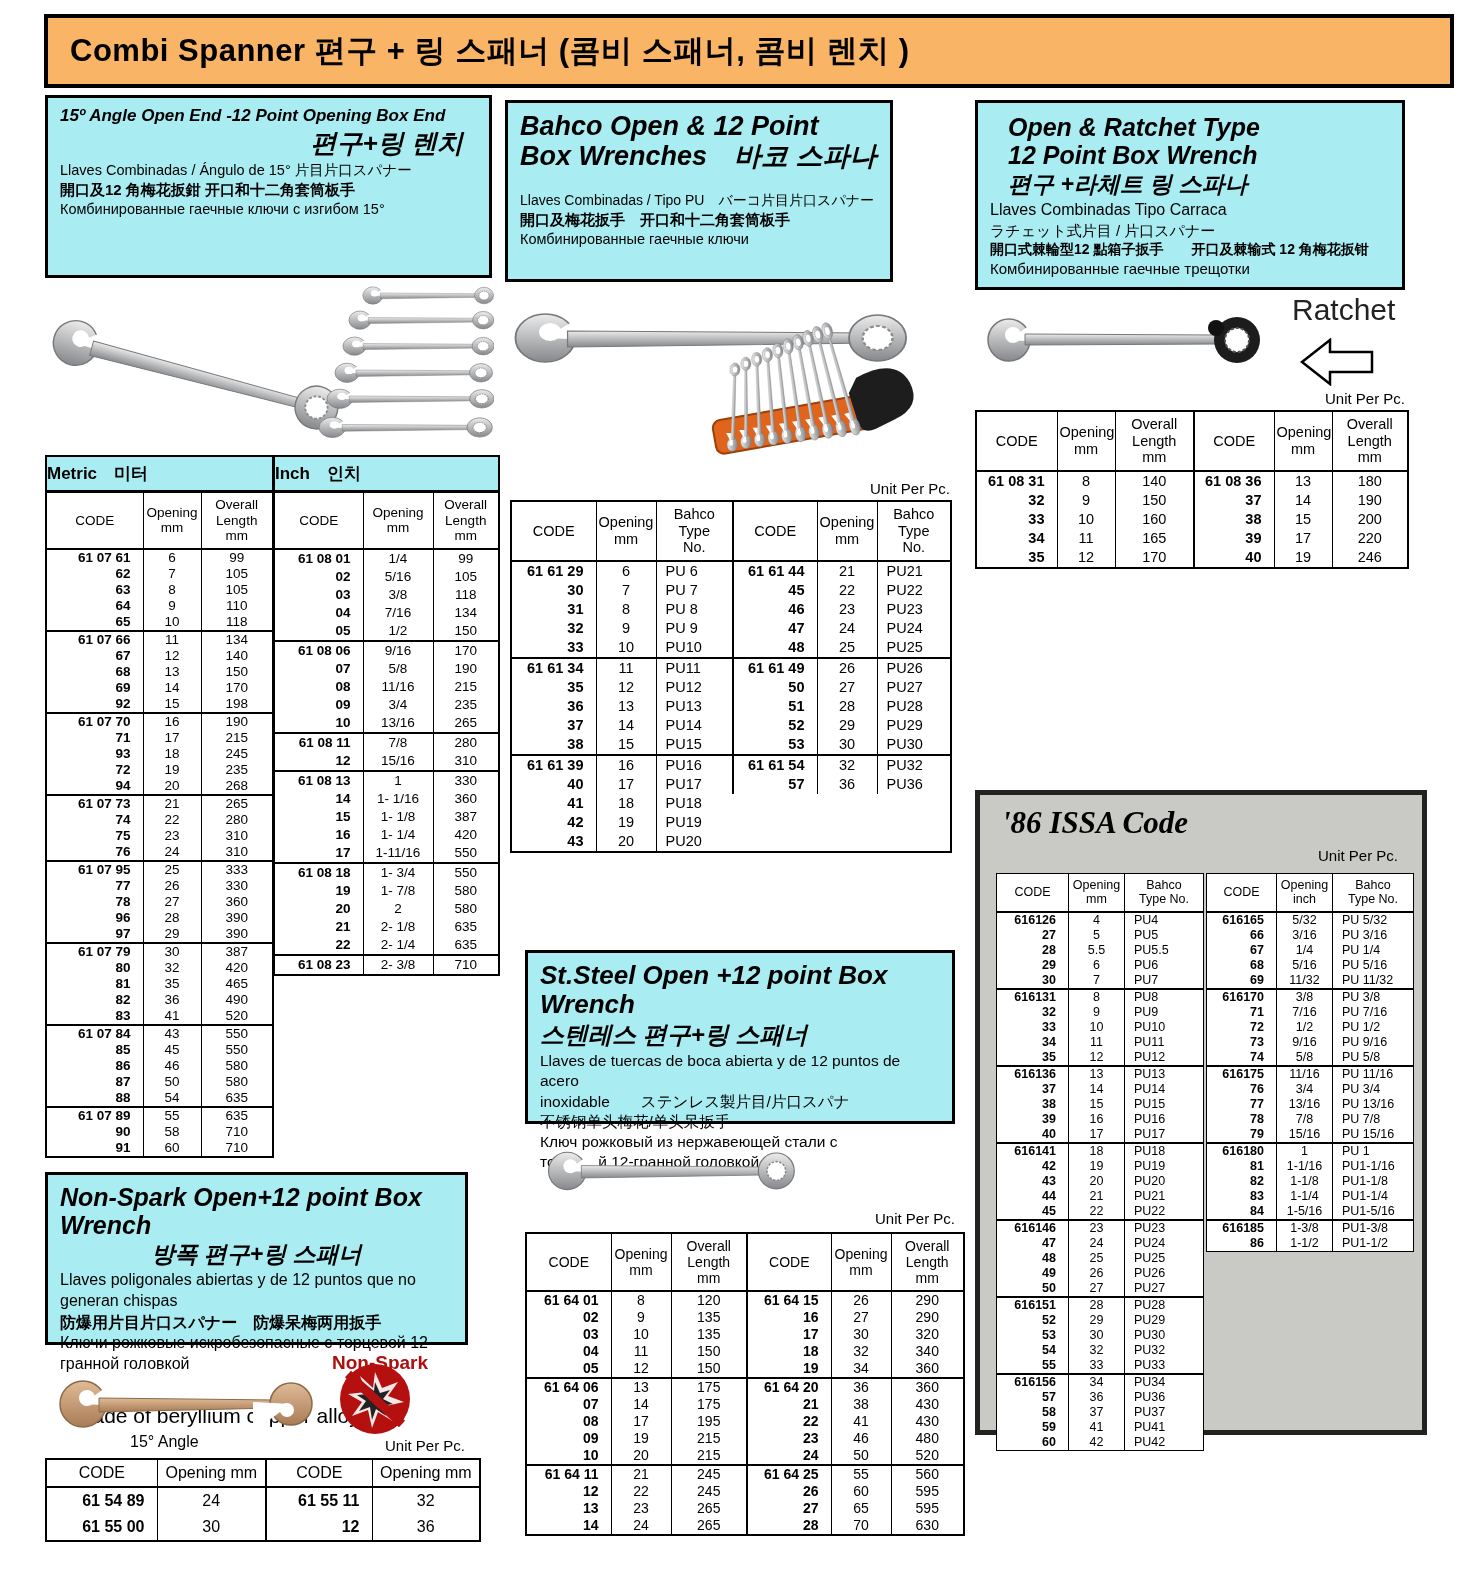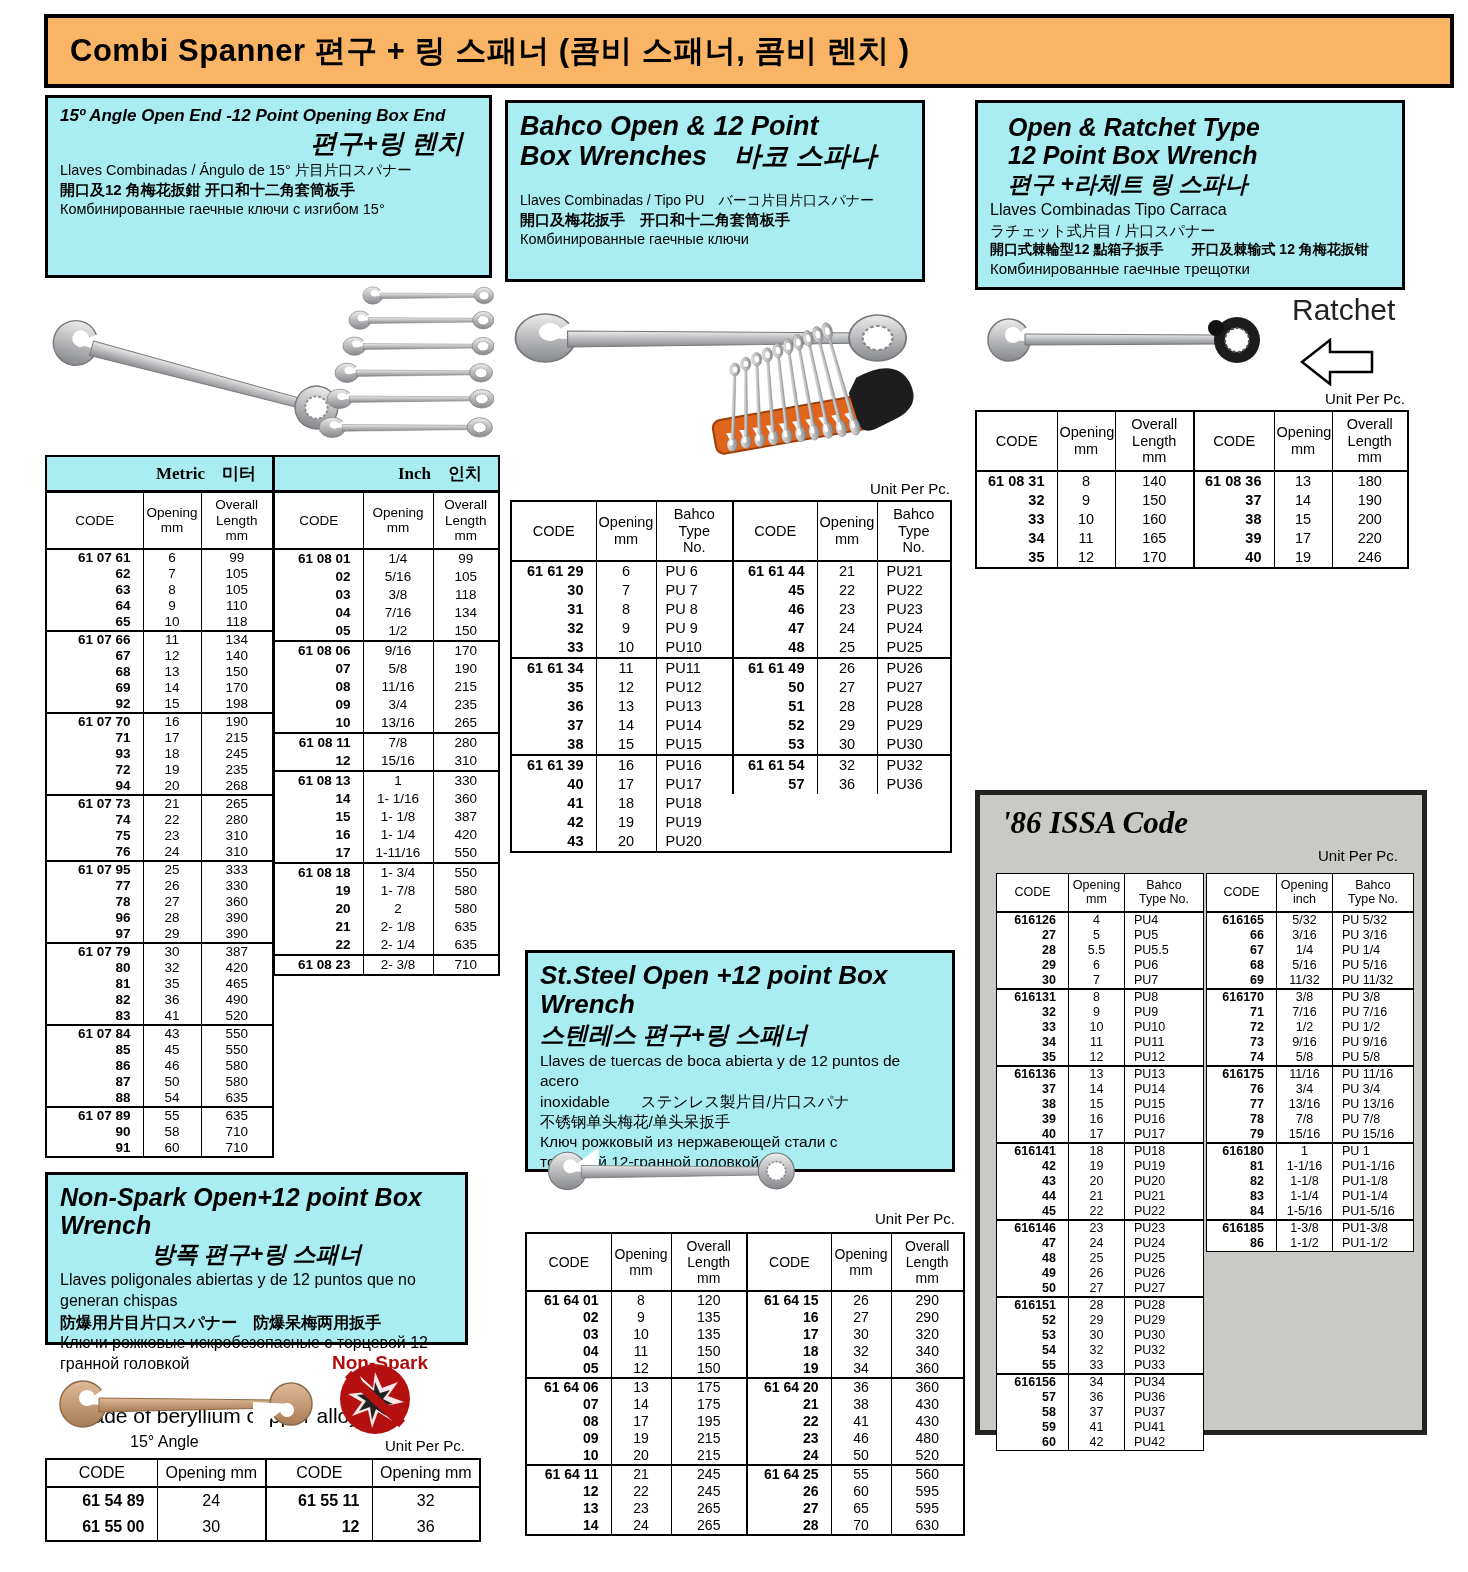--- a/index.html
+++ b/index.html
@@ -12,22 +12,22 @@
   #banner .t{font-size:31px;font-weight:bold;letter-spacing:.5px;}
   
   .cyan{background:#a9edf2;border:3px solid #000;padding:8px 12px;box-sizing:border-box;}
   .bt1{font-size:27px;font-weight:bold;font-style:italic;line-height:1.12;}
   .bt2{font-size:17px;font-weight:bold;font-style:italic;}
   .btk{font-size:26px;font-weight:bold;font-style:italic;}
   .bl{font-size:14.5px;line-height:1.3;}
   .blb{font-size:15px;font-weight:bold;line-height:1.35;}
   
   .twrap{position:absolute;background:#fff;border:2px solid #000;box-sizing:border-box;}
-  .band{background:#a9edf2;border-bottom:3px solid #000;text-align:right;font-weight:bold;
-        font-size:17px;padding:5px 16px;font-family:Liberation Serif, serif;}
+  .band{background:#a9edf2;border-bottom:3px solid #000;text-align:left;font-weight:bold;
+        font-size:17px;padding:5px 0;}
   .halves{display:flex;align-items:flex-start;}
   table.dt{border-collapse:collapse;table-layout:fixed;background:#fff;}
   table.dt th{font-weight:normal;text-align:center;white-space:pre-line;
               border-bottom:2px solid #000;padding:4px 2px;line-height:1.15;}
   table.dt td{padding:0 4px;text-align:center;white-space:nowrap;overflow:hidden;}
   table.dt td+td, table.dt th+th{border-left:1px solid #000;}
   table.dt tr.gs td{border-top:2px solid #000;}
   table.dt td.c0{text-align:right;font-weight:bold;padding-right:12px;}
   table.typecol td.c2{text-align:left;padding-left:9px;}
   .half2{border-left:2px solid #000;}
@@ -520,21 +520,21 @@
             <td class="c1">32</td>
           </tr>
           <tr>
             <td class="c0">12</td>
             <td class="c1">36</td>
           </tr>
         </tbody>
       </table>
   </div>
 
-  <div class="abs cyan" style="left:505px;top:100px;width:420px;height:182px;">
+  <div class="abs cyan" style="left:505px;top:100px;width:388px;height:182px;">
     <div class="bt1">Bahco Open &amp; 12 Point</div>
     <div class="bt1">Box Wrenches　바코 스파나</div>
     <div class="bl" style="font-size:14px;margin-top:20px;">Llaves Combinadas / Tipo PU　バーコ片目片口スパナー</div>
     <div class="blb">開口及梅花扳手　开口和十二角套筒板手</div>
     <div class="bl">Комбинированные гаечные ключи</div>
   </div>
 
   <svg class="abs" style="left:505px;top:288px;" width="430" height="200" viewBox="0 0 430 200">
     <use href="#w" transform="translate(8,18) scale(1.24,1.0)"></use>
     <g transform="translate(200,96) rotate(-10)">
@@ -726,21 +726,21 @@
           </tr>
           <tr>
             <td class="c0">57</td>
             <td class="c1">36</td>
             <td class="c2">PU36</td>
           </tr>
         </tbody>
       </table>
   </div>
 
-  <div class="abs cyan" style="left:525px;top:950px;width:430px;height:222px;">
+  <div class="abs cyan" style="left:525px;top:950px;width:430px;height:174px;">
     <div class="bt1" style="font-size:26px;">St.Steel Open +12 point Box Wrench</div>
     <div class="btk" style="font-size:24px;">스텐레스  편구+링 스패너</div>
     <div class="bl" style="font-size:15.5px;">Llaves de tuercas de boca abierta y de 12 puntos de acero</div>
     <div class="bl" style="font-size:15.5px;">inoxidable　　ステンレス製片目/片口スパナ</div>
     <div class="bl" style="font-size:15.5px;">不锈钢单头梅花/单头呆扳手</div>
     <div class="bl" style="font-size:15.5px;">Ключ рожковый из нержавеющей стали с</div>
     <div class="bl" style="font-size:15.5px;">торцевой 12-гранной головкой</div>
   </div>
 
   <svg class="abs" style="left:545px;top:1140px;" width="260" height="62" viewBox="0 0 260 62">

